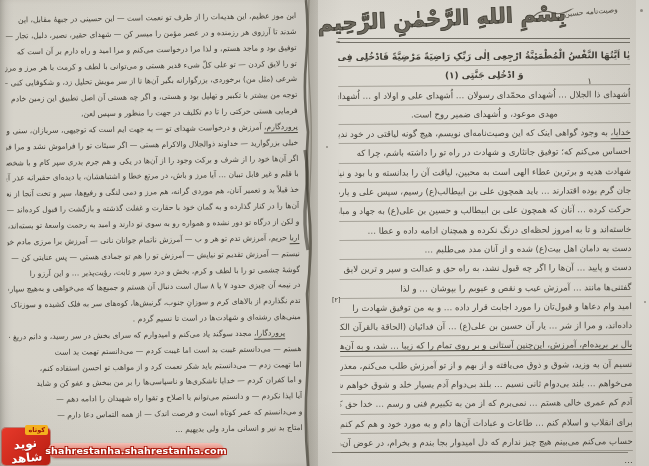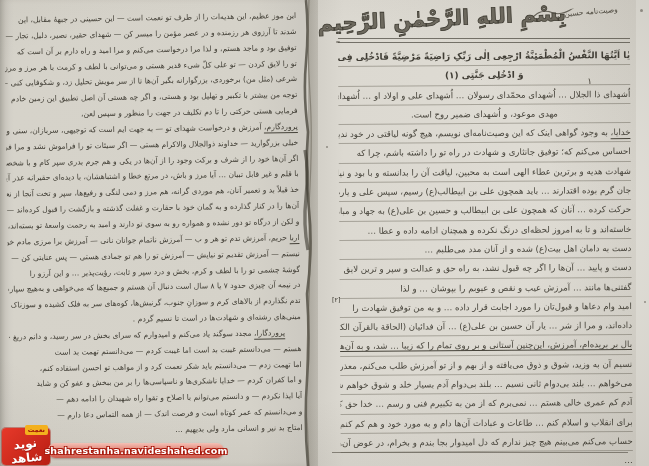--- a/index.html
+++ b/index.html
@@ -191,25 +191,25 @@
       </div>
 
     <div class="footnote-marker">[۲]</div>
     <div class="bottom-rule"></div>
   </div>
 
   <div class="right-margin"></div>
 
   <div class="watermark">
     <div class="wm-logo">
-      <div class="wm-logo-top">نعمت</div>
+      <div class="wm-logo-top">کوتاه</div>
       <div class="wm-logo-text">نوید شاهد</div>
     </div>
     <div class="wm-ribbon">
-      <span class="wm-site">shahrestanha.navideshahed.com</span>
+      <span class="wm-site">shahrestanha.shahrestanha.com</span>
     </div>
   </div>
 
   <div class="speck" style="left:640px;top:9px;"></div>
   <div class="speck" style="left:644px;top:301px;width:2px;height:2px;"></div>
   <div class="speck" style="left:336px;top:41px;width:4px;height:2px;border-radius:1px;"></div>
   <div class="speck" style="left:326px;top:146px;width:2px;height:2px;"></div>
   <div class="vignette"></div>
 </div>
 

